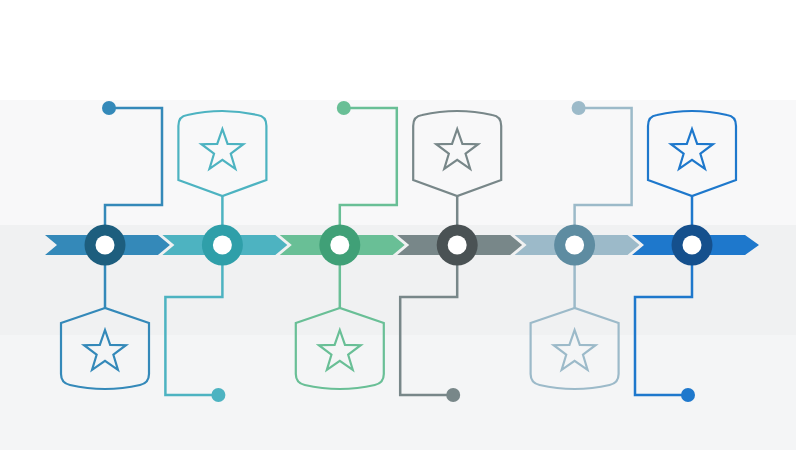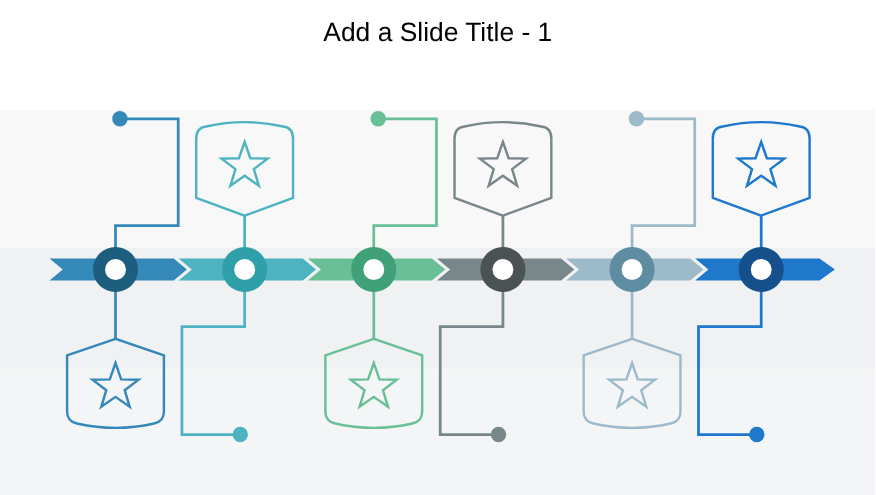--- a/index.html
+++ b/index.html
@@ -27,21 +27,20 @@
     top: 0;
     left: 0;
     z-index: 1;
   }
 </style>
 </head>
 <body>
 
 <div class="slide">
 
-  <div class="slide-title">Add a Slide Title - 1</div>
 
   <svg class="diagram-svg" width="796" height="450" viewBox="0 0 796 450" xmlns="http://www.w3.org/2000/svg">
 
     <defs>
       <polygon id="star-shape" fill="none" stroke-width="2.2" stroke-linejoin="miter" points="0,-22 5.17,-7.12 20.92,-6.8 8.37,2.72 12.93,17.8 0,8.8 -12.93,17.8 -8.37,2.72 -20.92,-6.8 -5.17,-7.12"></polygon>
     </defs>
 
     <g>
       <rect x="0" y="0" width="796" height="100" fill="#ffffff"></rect>
       <rect x="0" y="100" width="796" height="125" fill="#f8f8f9"></rect>

